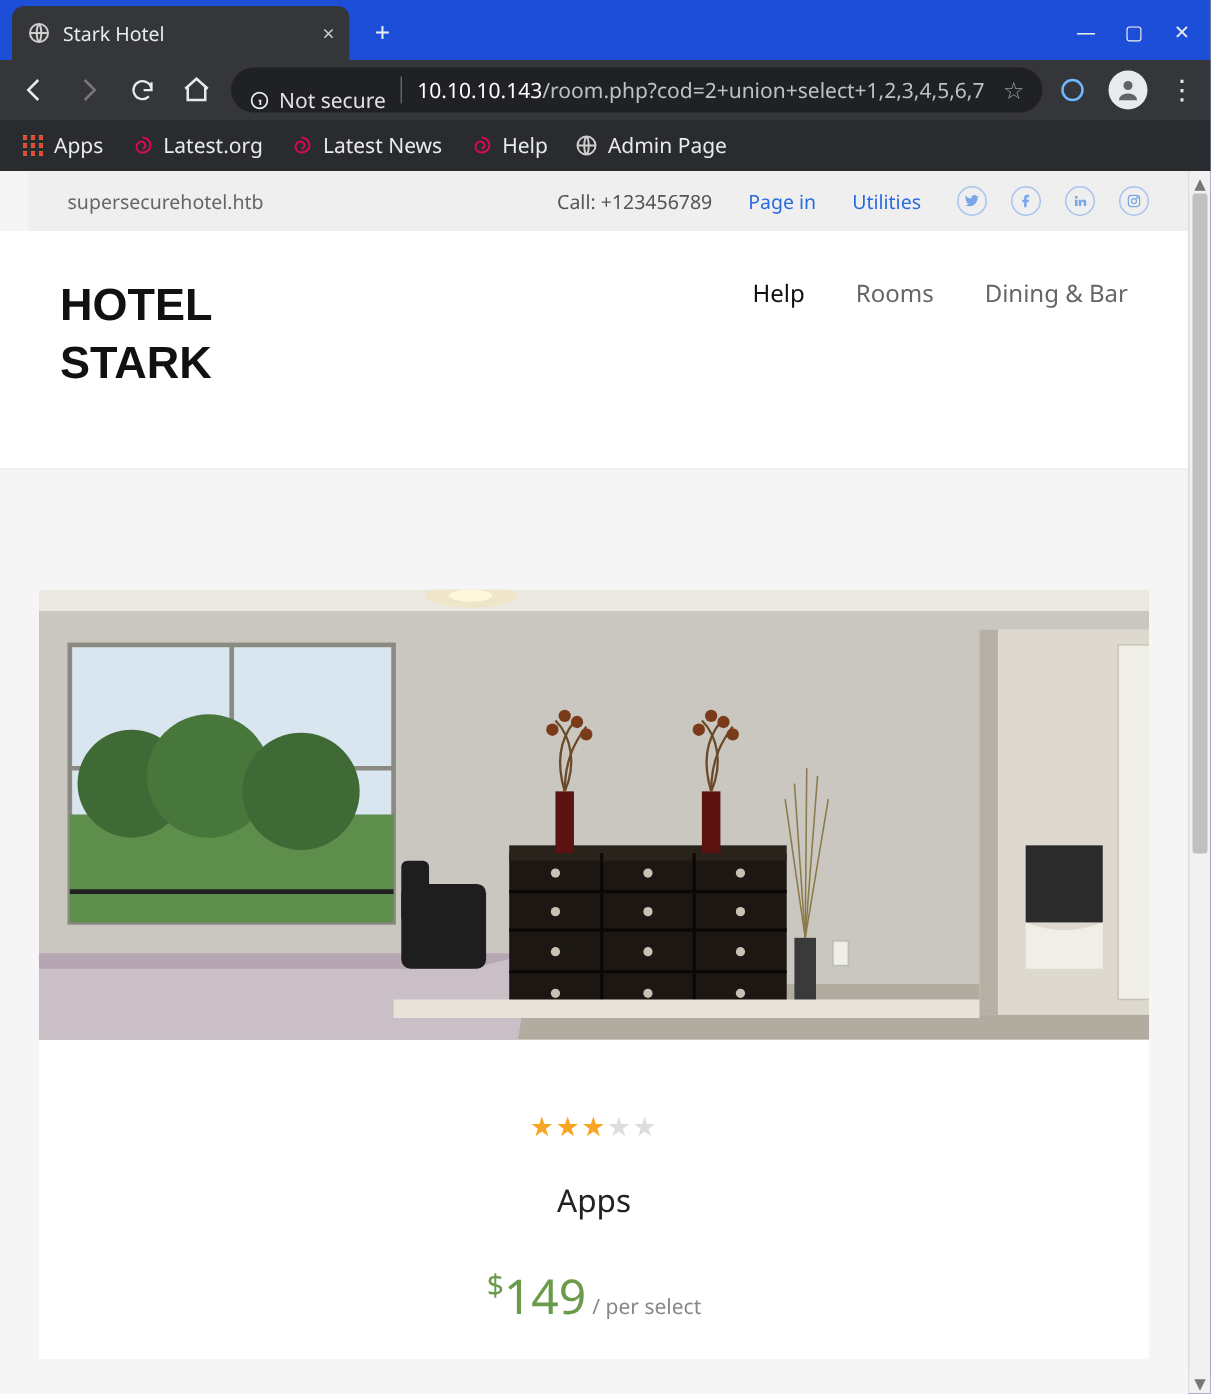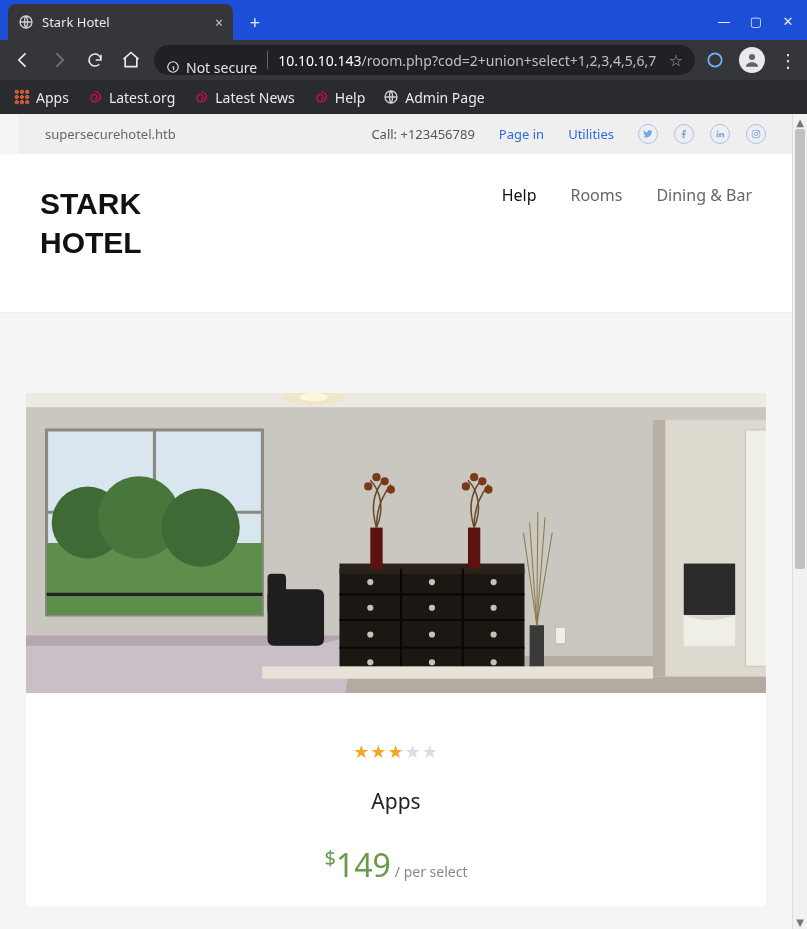--- a/index.html
+++ b/index.html
@@ -309,22 +309,22 @@
                 <rect x="3" y="3" width="18" height="18" rx="5"></rect>
                 <circle cx="12" cy="12" r="4"></circle>
                 <circle cx="17.5" cy="6.5" r="1" fill="#7aa6e8"></circle>
               </svg>
           </span>
         </div>
       </div>
 
       <div class="mainbar">
         <div class="logo">
+          <div>HOTEL</div>
           <div>STARK</div>
-          <div>HOTEL</div>
         </div>
         <nav class="mainnav">
           <a class="active">Help</a>
           <a>Rooms</a>
           <a>Dining &amp; Bar</a>
         </nav>
       </div>
 
       <div class="content">
         <div class="card">

